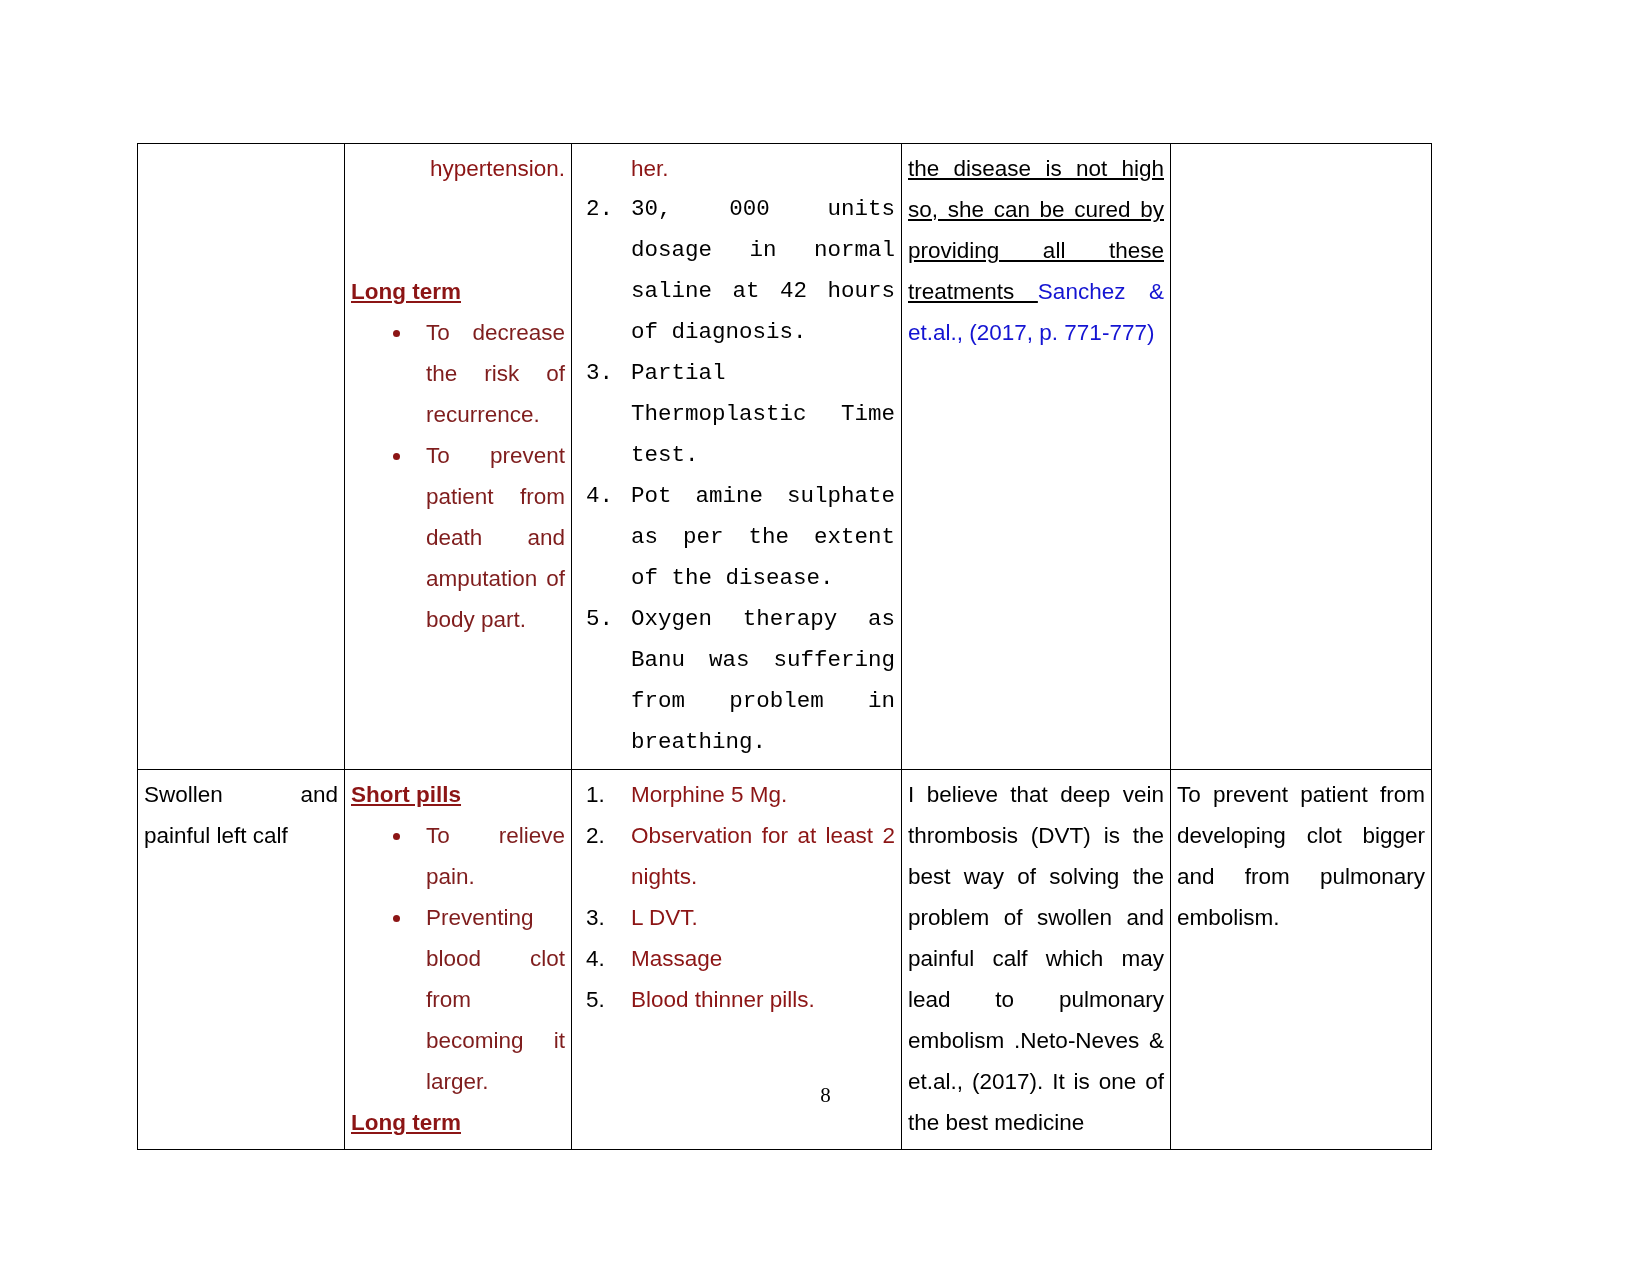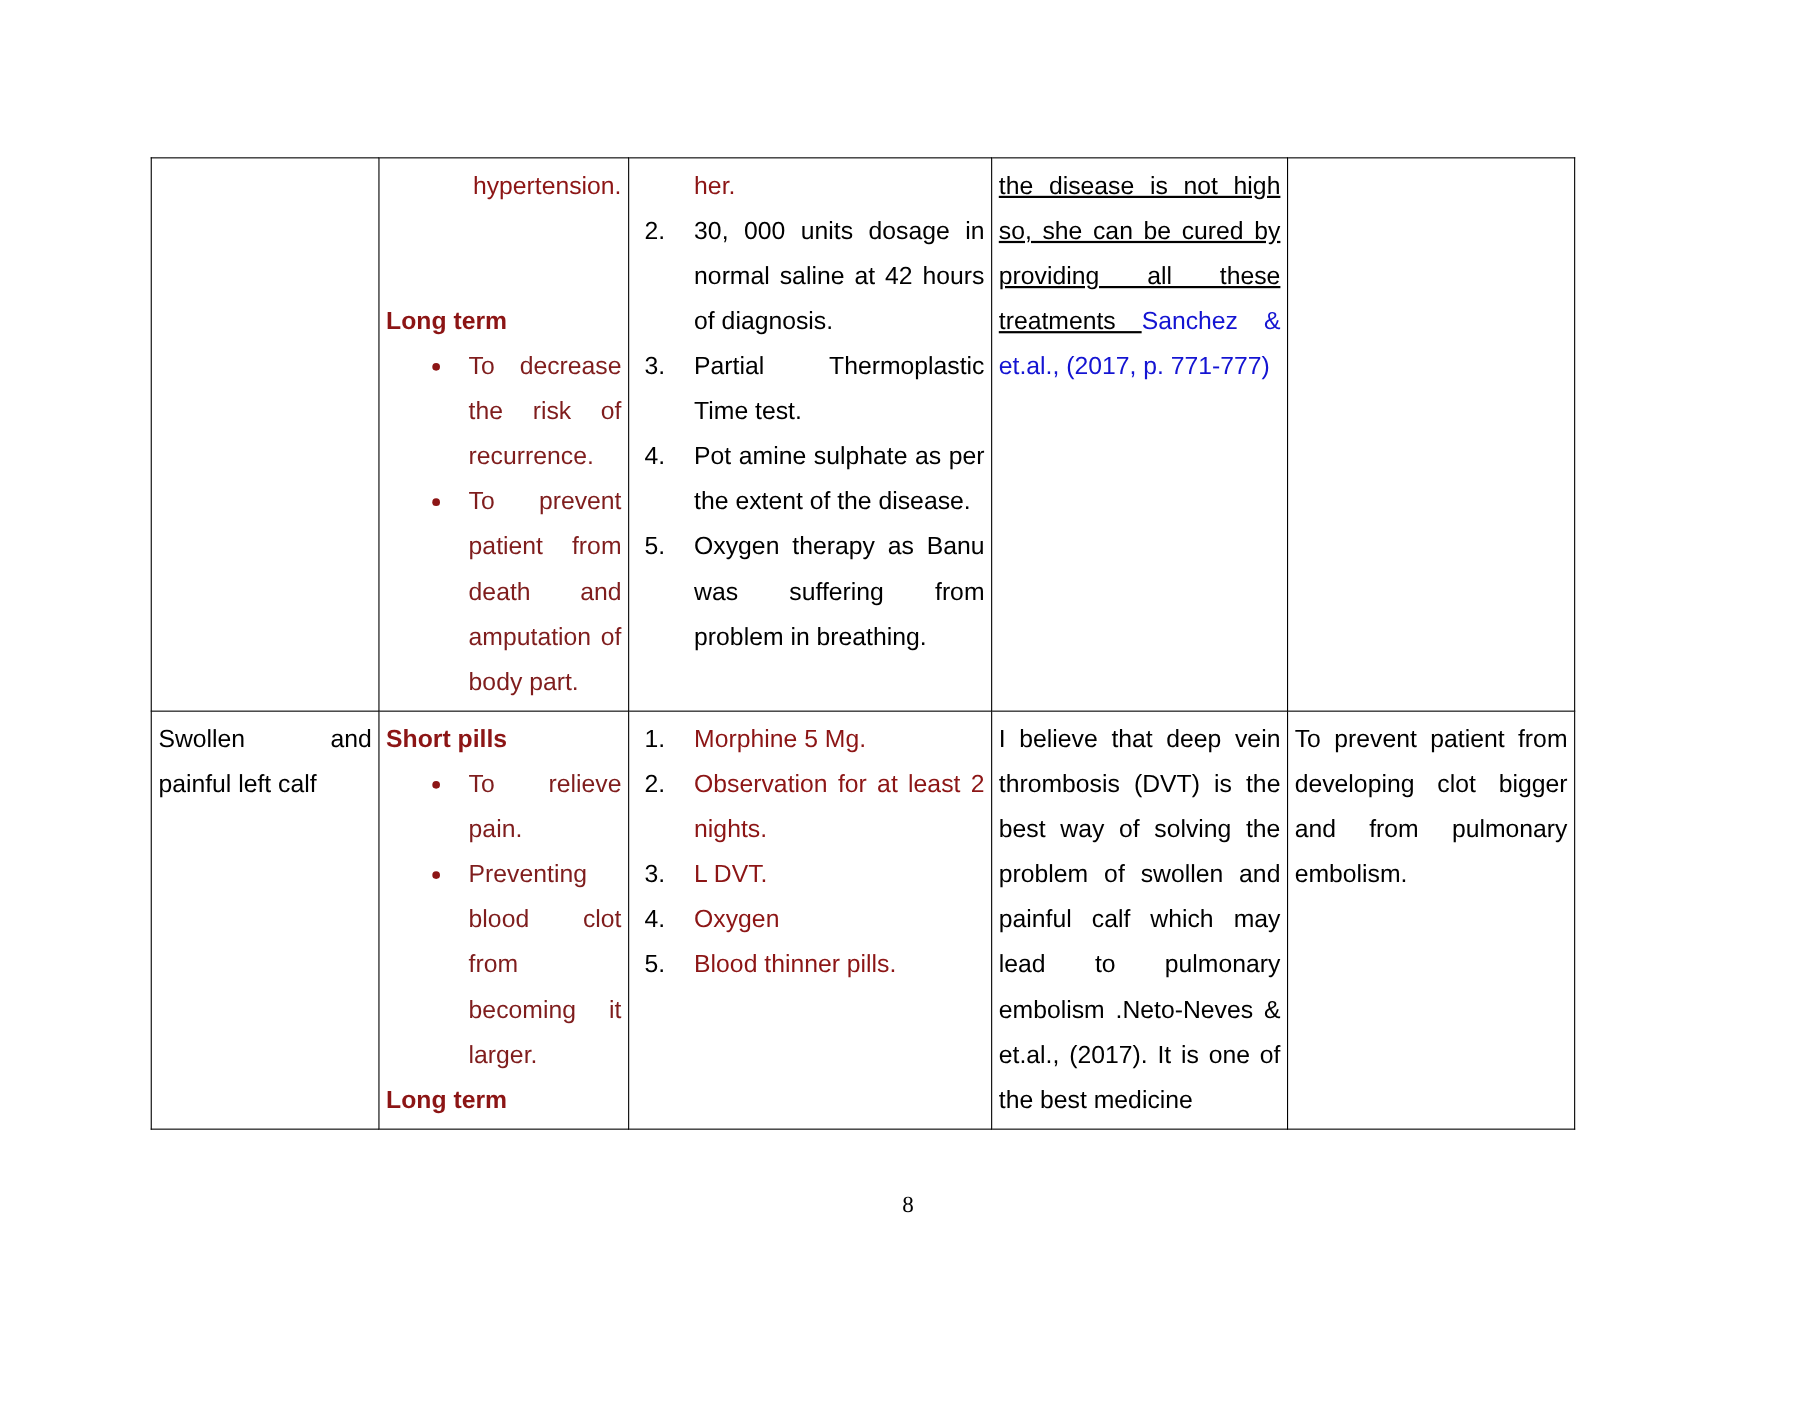--- a/index.html
+++ b/index.html
@@ -43,21 +43,21 @@
 
   
   col.c1 { width: 207px; }
   col.c2 { width: 227px; }
   col.c3 { width: 330px; }
   col.c4 { width: 269px; }
   col.c5 { width: 261px; }
   .just-last-left { text-align: justify; text-align-last: left; }
 
   .maroon { color: #8c1515; }
-  .maroon-b { color: #8c1515; font-weight: bold; }
+  .maroon-b { color: #8c1515; font-weight: bold; text-decoration: underline; }
   .blue { color: #1414d2; }
   .black { color: #000000; text-decoration: underline; }
 
   .spacer-lines { height: 82px; }
 
   ul.bullets {
     list-style: none;
     margin: 0;
     padding: 0;
   }
@@ -95,21 +95,21 @@
   }
   ol.numbers > li::before {
     content: counter(itm) ".";
     position: absolute;
     left: 8px;
     top: 0;
     color: #000000;
     font-size: 22.5px;
     line-height: 41px;
   }
-  ol.numbers.start2 { counter-reset: itm 1; }
+  ol.numbers.start2 { counter-reset: itm 1; font-family: Liberation Mono, monospace; }
 
   .cont-line {
     text-align: justify;
     text-align-last: left;
     padding-left: 53px;
   }
 
   .cell-para {
     text-align: justify;
     text-align-last: left;
@@ -199,21 +199,21 @@
               </li>
           </ul>
           <div class="maroon-b">Long term</div>
         </td>
 
         <td>
           <ol class="numbers">
             <li class="maroon"><span>Morphine 5 Mg.</span></li>
             <li class="maroon"><span>Observation for at least 2 nights.</span></li>
             <li class="maroon"><span>L DVT.</span></li>
-            <li class="maroon"><span>Oxygen</span></li>
+            <li class="maroon"><span>Massage</span></li>
             <li class="maroon"><span>Blood thinner pills.</span></li>
           </ol>
         </td>
 
         <td>
           <div class="cell-para">I believe that deep vein thrombosis (DVT) is the best way of solving the problem of swollen and painful calf which may lead to pulmonary embolism .Neto-Neves &amp; et.al., (2017). It is one of the best medicine</div>
         </td>
 
         <td>
           <div class="cell-para">To prevent patient from developing clot bigger and from pulmonary embolism.</div>

